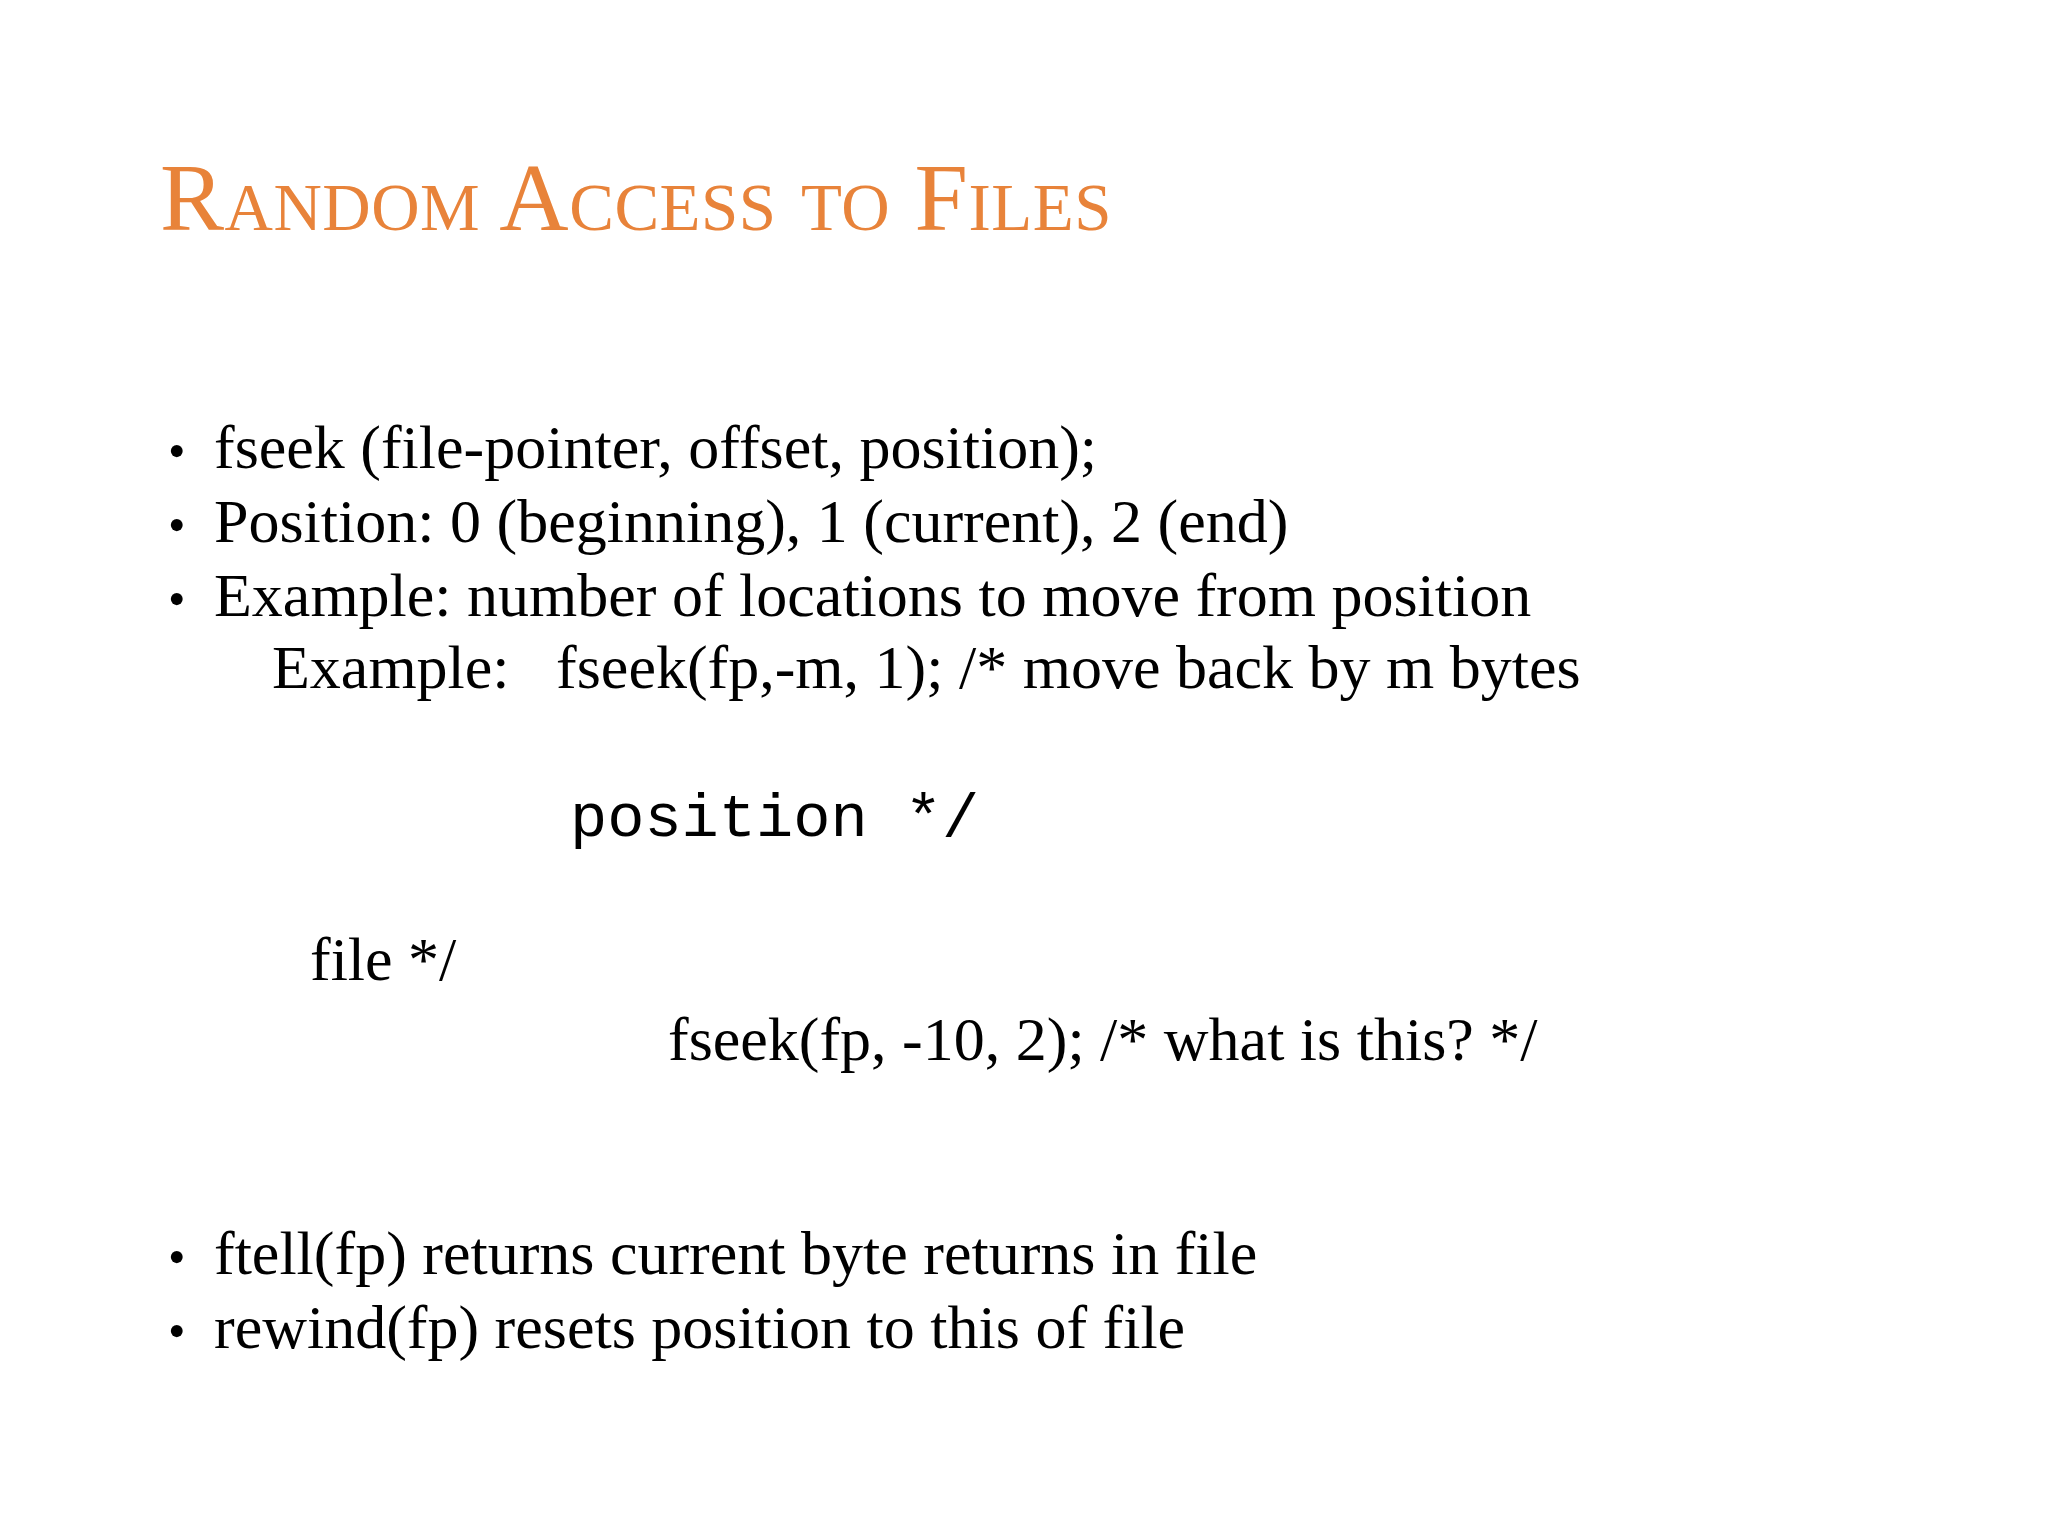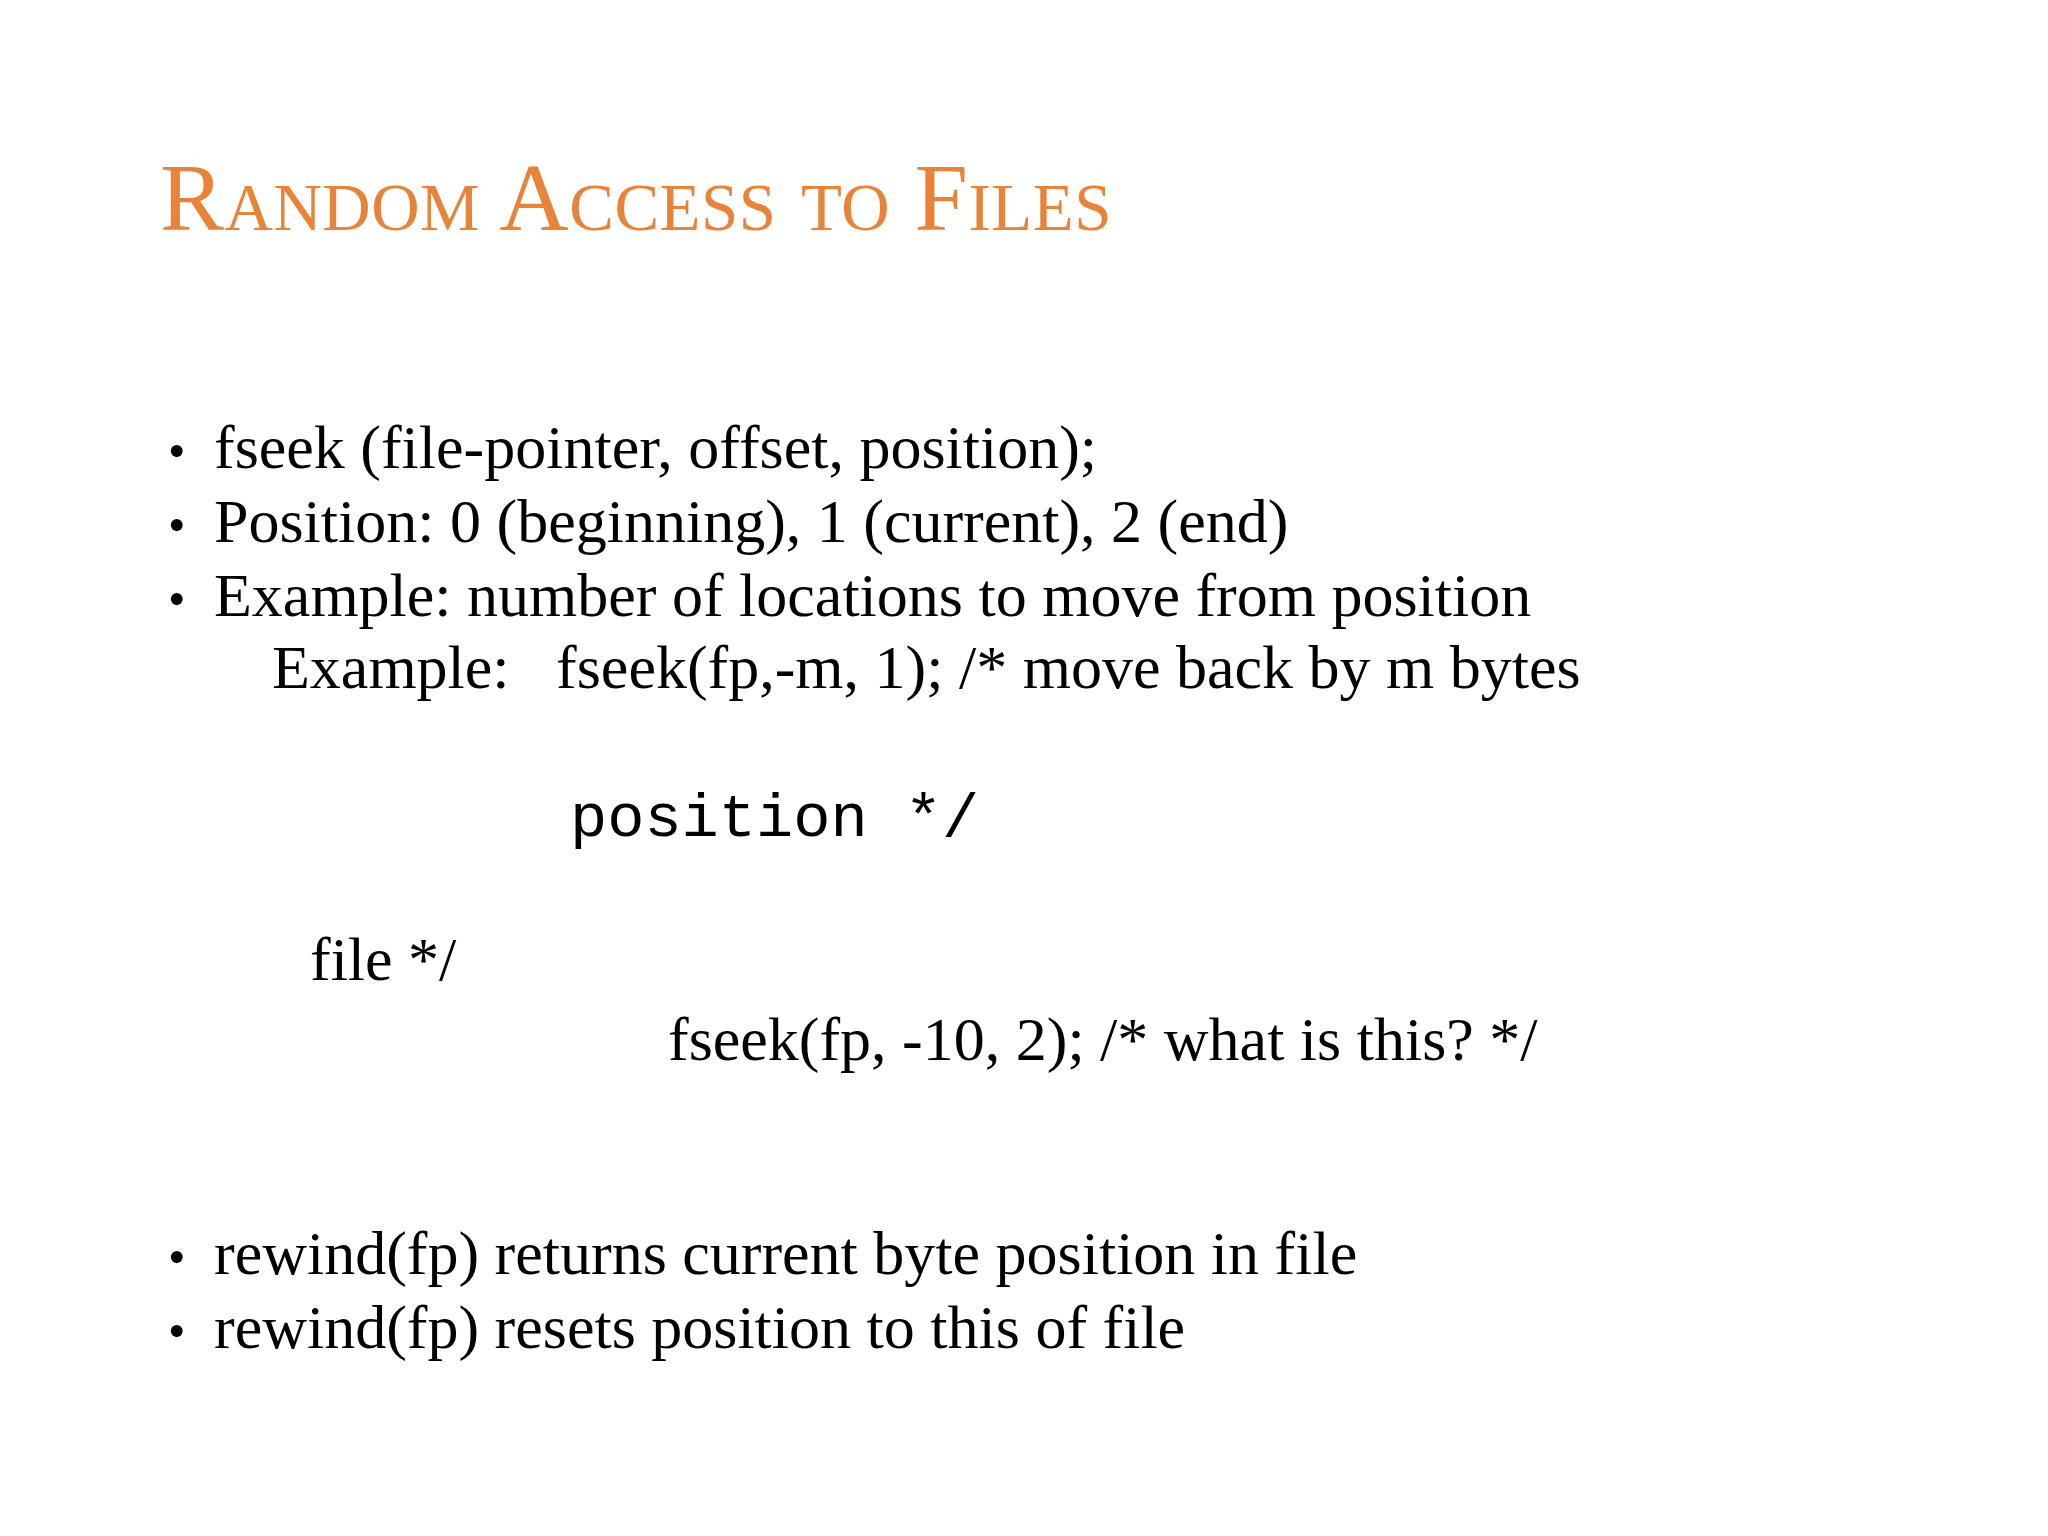--- a/index.html
+++ b/index.html
@@ -113,21 +113,21 @@
       <span class="bullet-text">Example: number of locations to move from position</span>
     </div>
 
     <div class="line l-ex1">Example:   fseek(fp,-m, 1); /* move back by m bytes</div>
     <div class="line l-ex3">position */</div>
     <div class="line l-ex5">file */</div>
     <div class="line l-ex6">fseek(fp, -10, 2); /* what is this? */</div>
 
     <div class="line bullet-line l-b4">
       <span class="bullet-mark">•</span>
-      <span class="bullet-text">rewind(fp) returns current byte position in file</span>
+      <span class="bullet-text">ftell(fp) returns current byte returns in file</span>
     </div>
 
     <div class="line bullet-line l-b5">
       <span class="bullet-mark">•</span>
       <span class="bullet-text">rewind(fp) resets position to this of file</span>
     </div>
 
   </div>
 </div>
 

